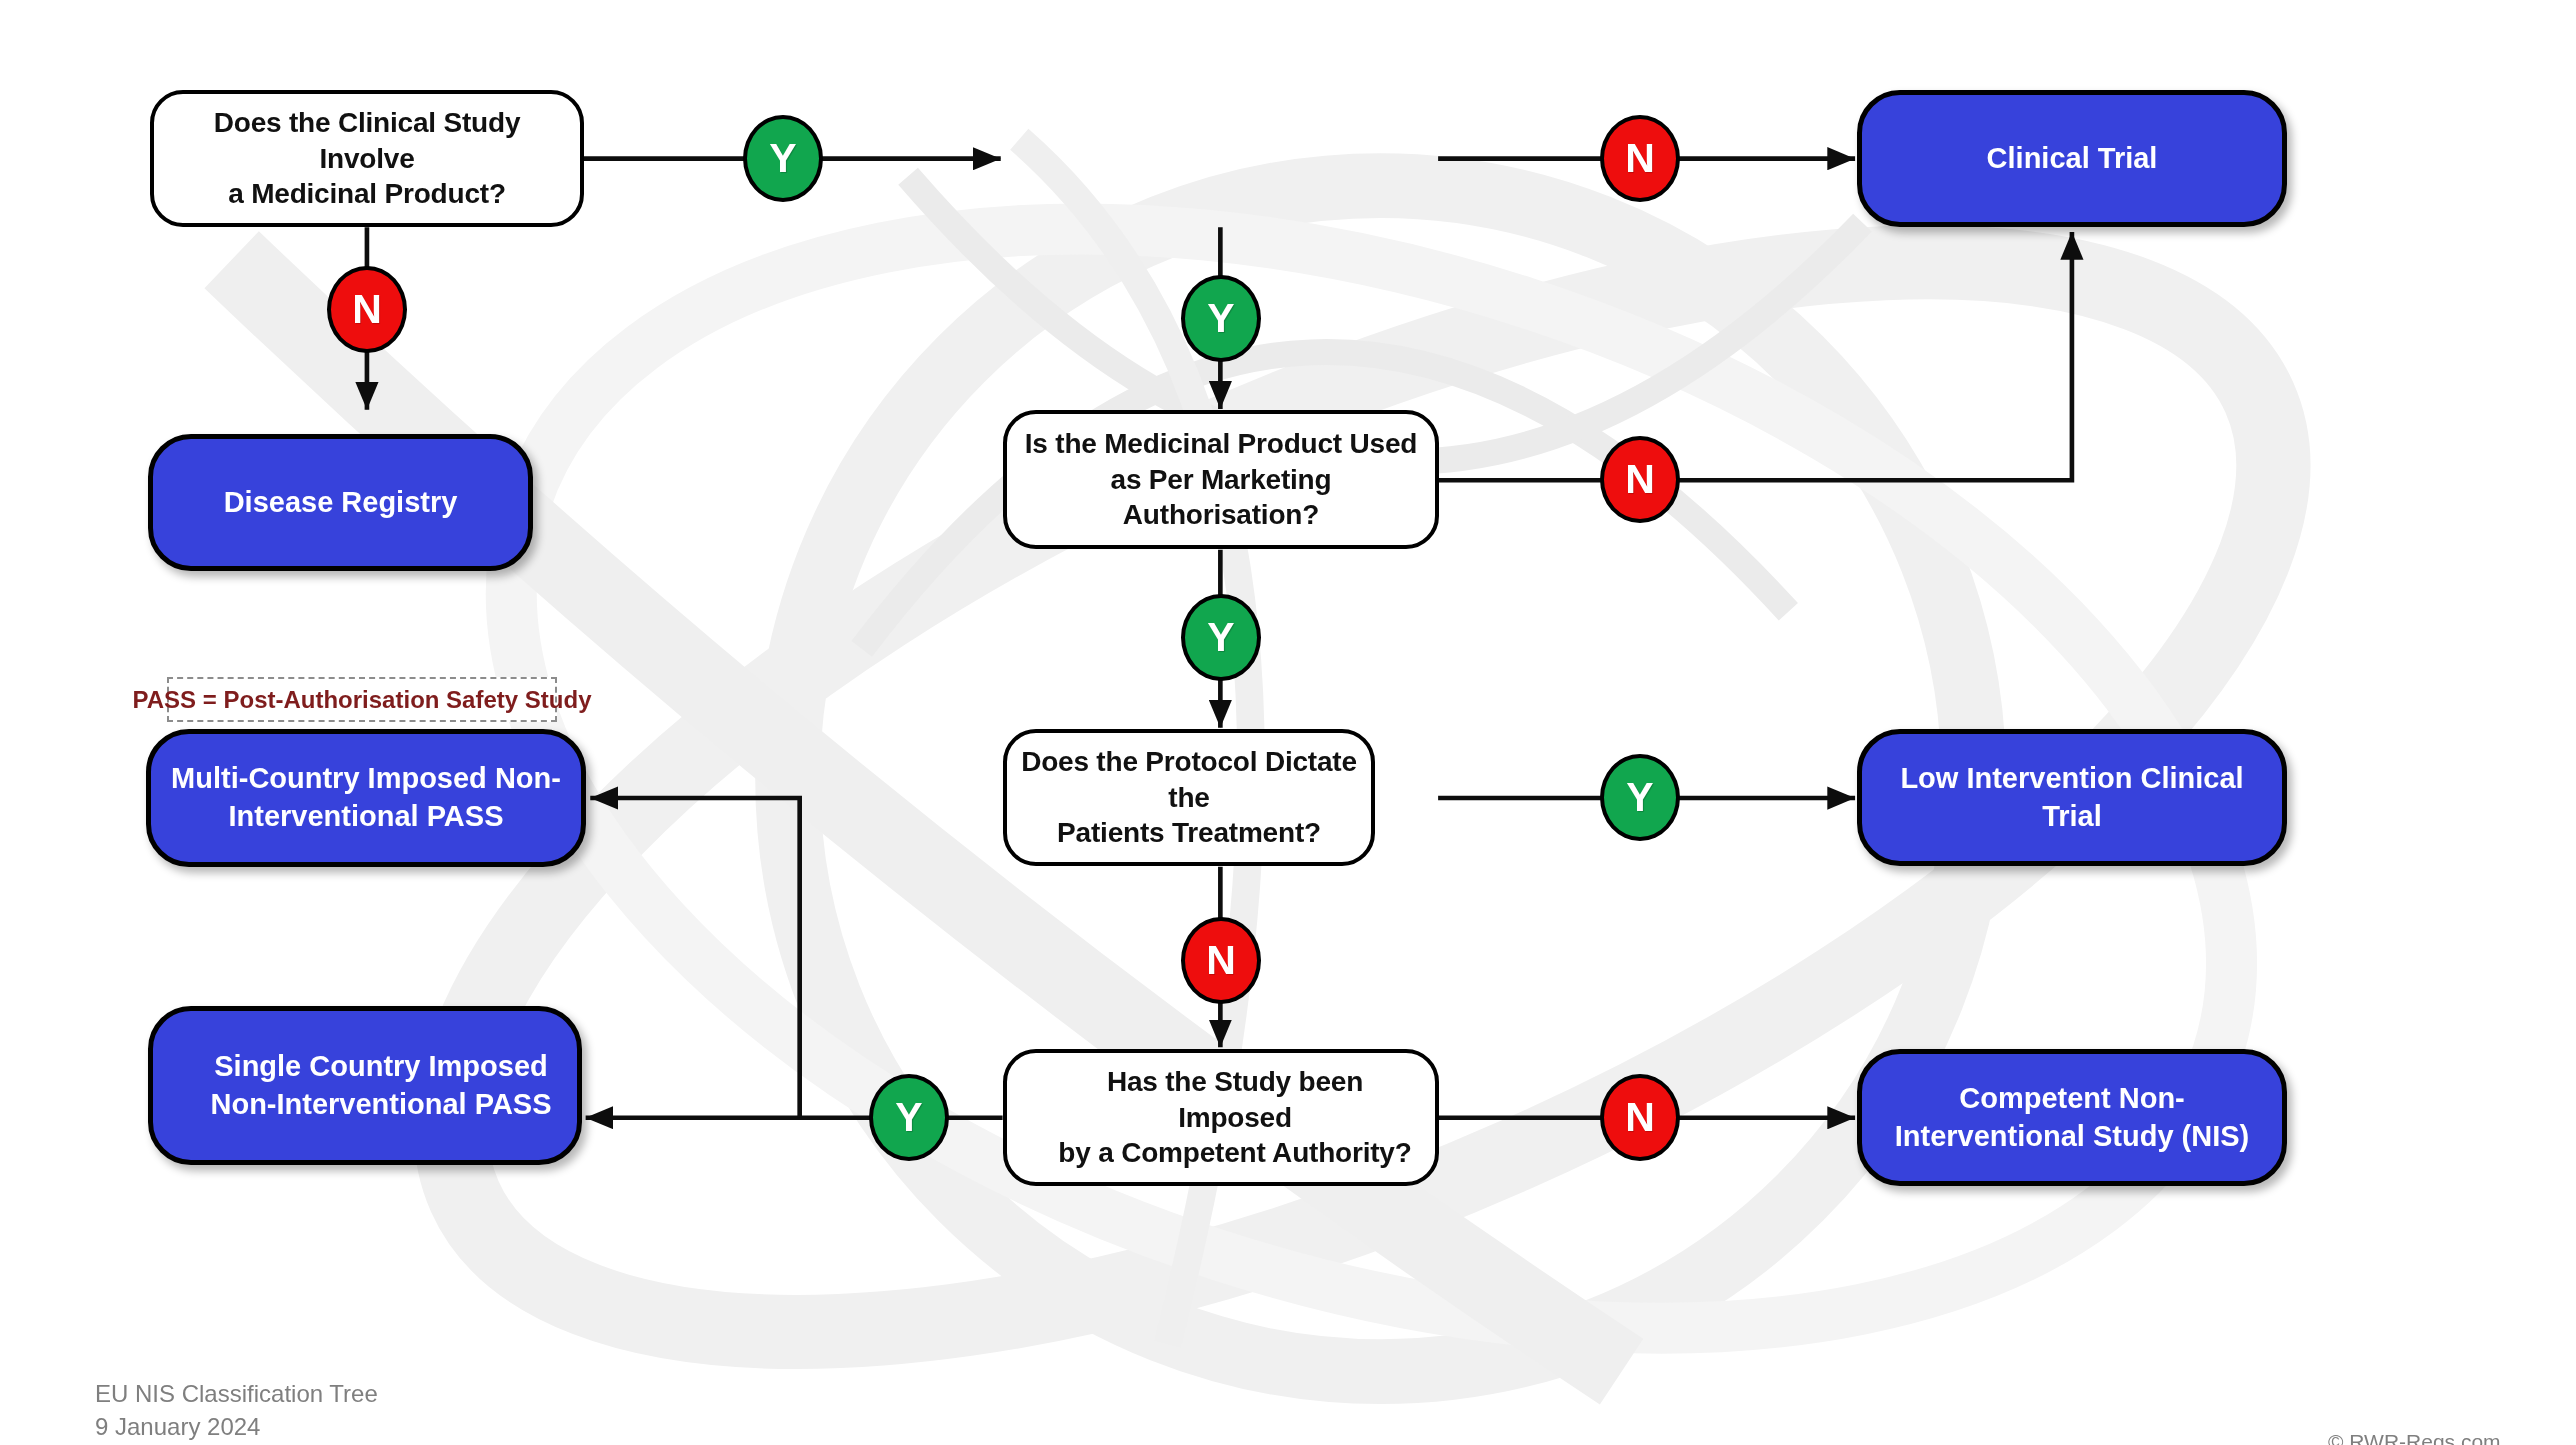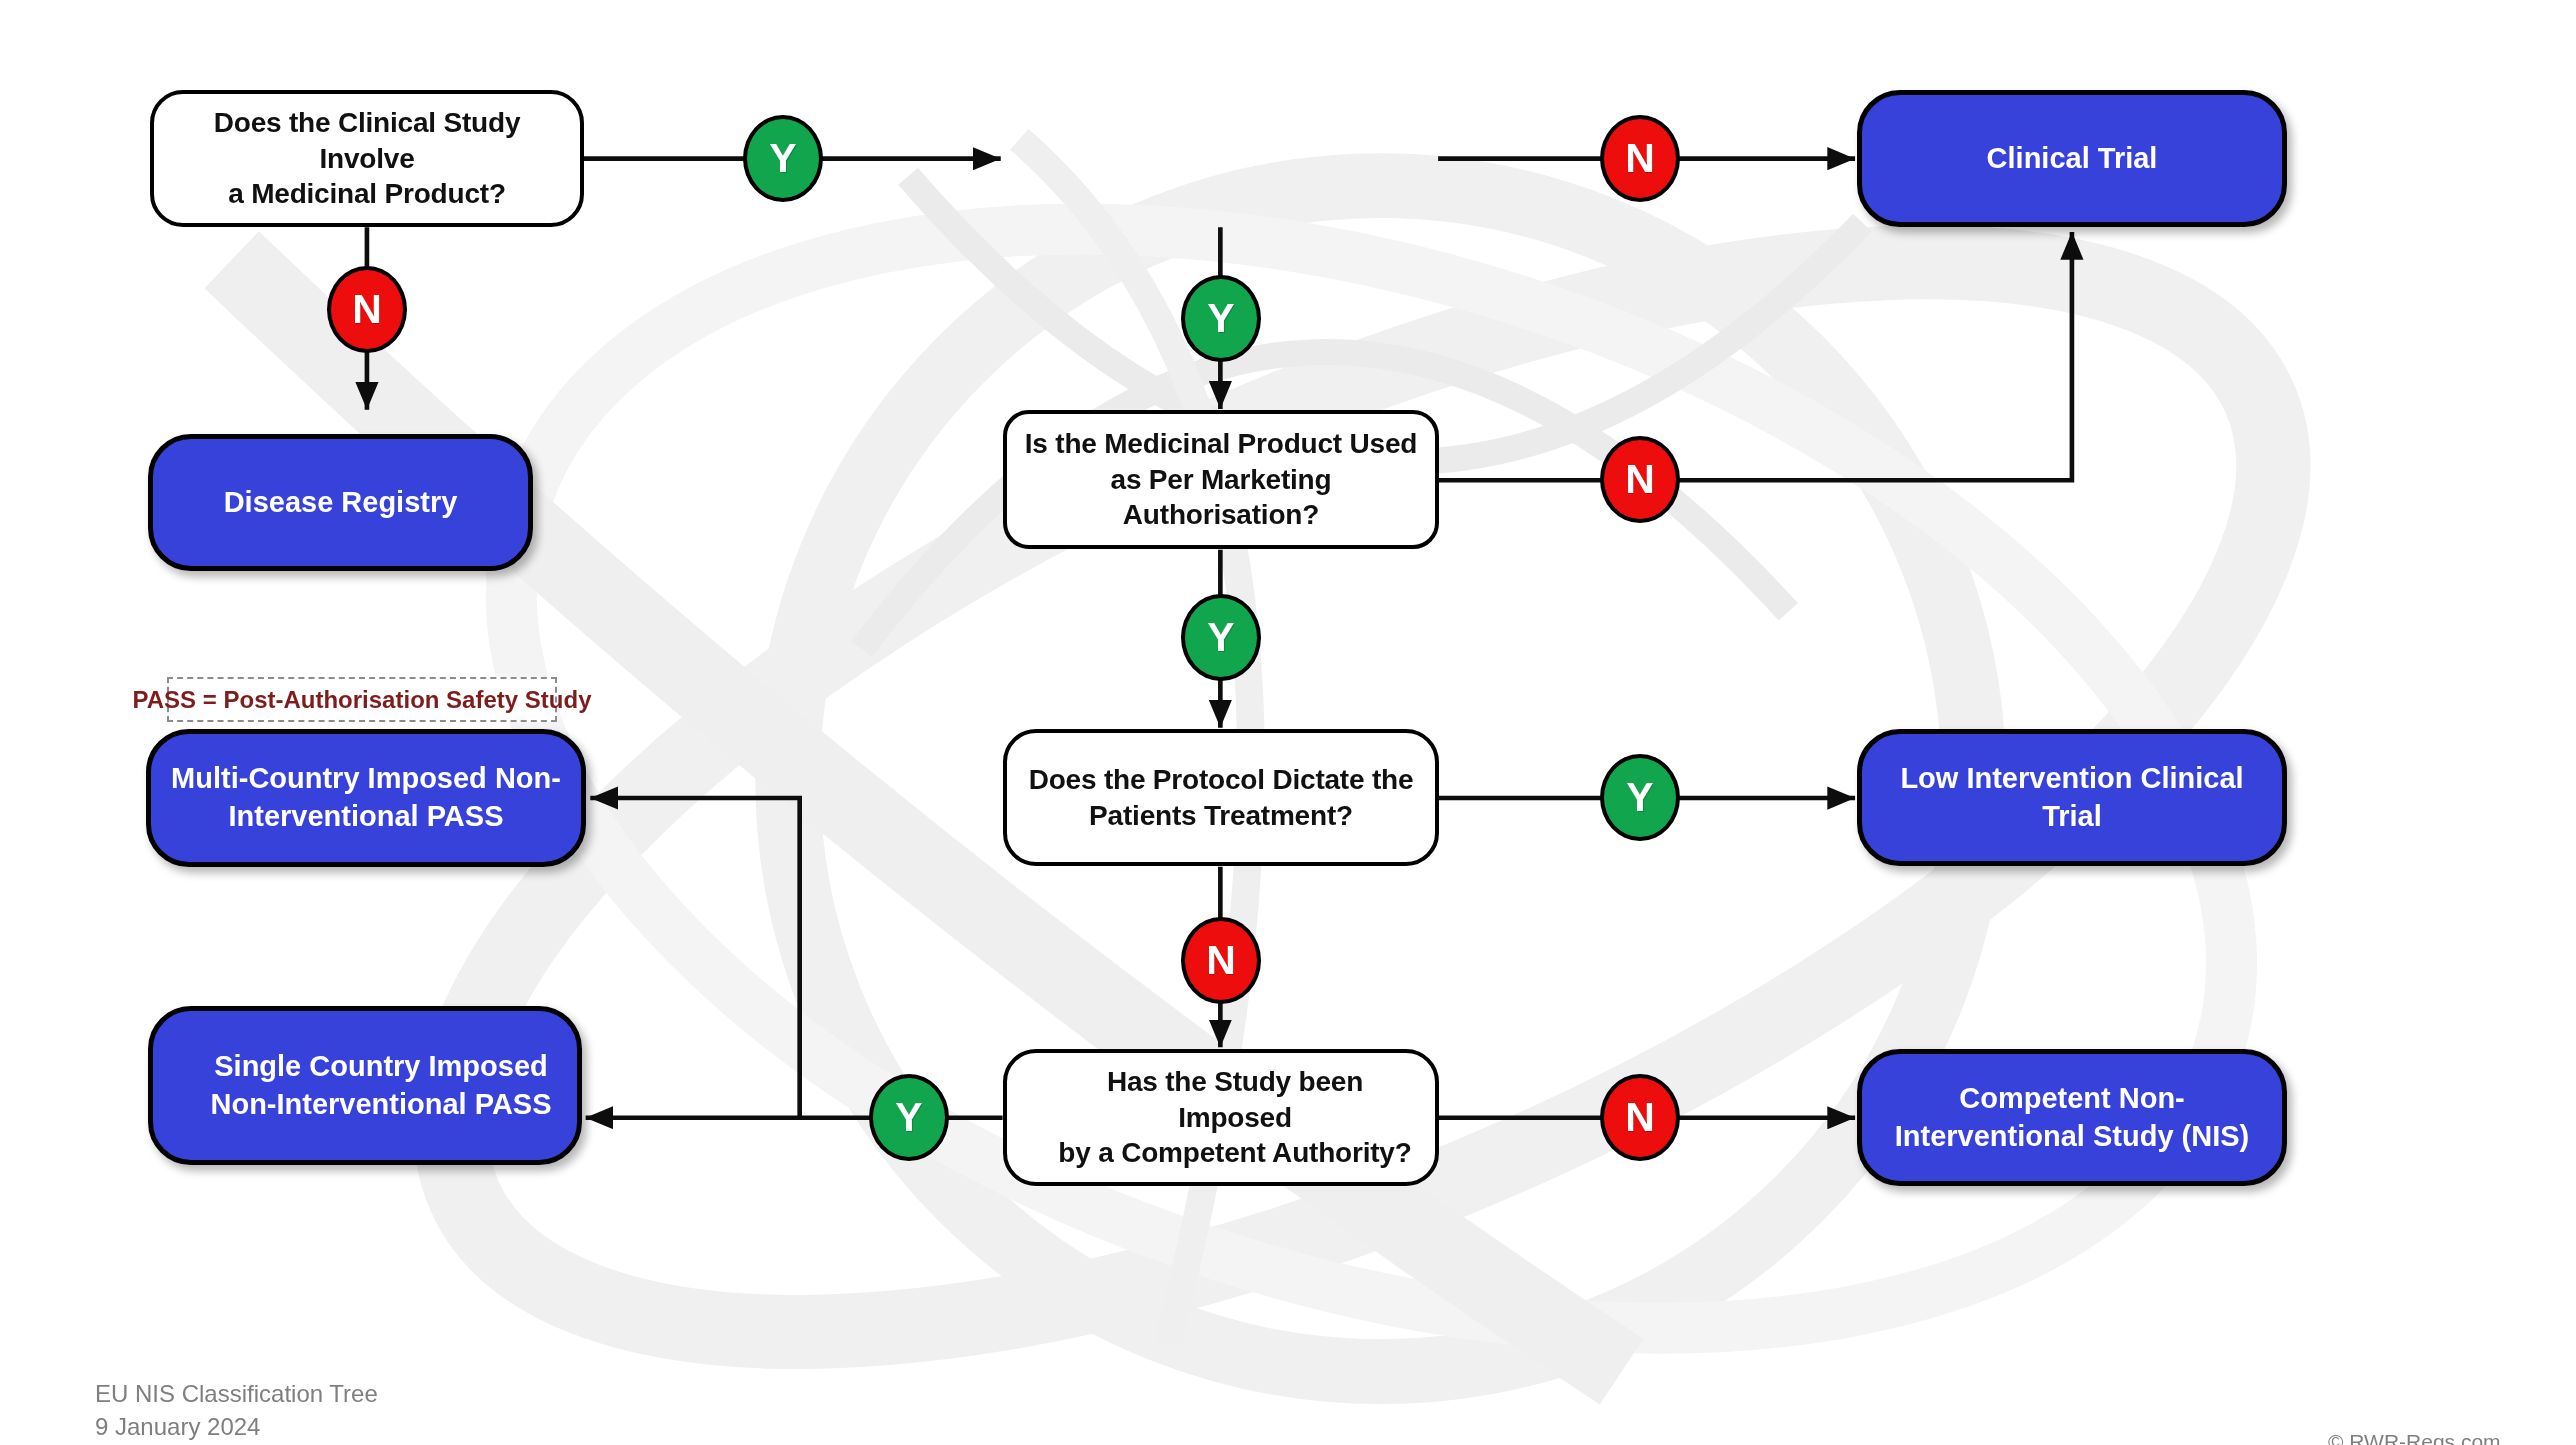--- a/index.html
+++ b/index.html
@@ -105,27 +105,27 @@
       <path d="M 863 1206 V 861 H 637" marker-end="url(#arrow)"></path>
     </g>
   </svg>
 
   <div class="node q-box" style="left:150px;top:90px;width:434px;height:137px;">
     <div class="node-label">Does the Clinical Study Involve
 a Medicinal Product?</div>
   </div>
 
 
-  <div class="node q-box" style="left:1003px;top:410px;width:436px;height:139px;border-radius:26px;">
+  <div class="node q-box" style="left:1003px;top:410px;width:436px;height:139px;">
     <div class="node-label">Is the Medicinal Product Used
 as Per Marketing
 Authorisation?</div>
   </div>
 
-  <div class="node q-box" style="left:1003px;top:729px;width:436px;height:137px;">
+  <div class="node q-box" style="left:1003px;top:729px;width:372px;height:137px;">
     <div class="node-label">Does the Protocol Dictate the
 Patients Treatment?</div>
   </div>
 
   <div class="node q-box" style="left:1003px;top:1049px;width:436px;height:137px;padding-left:28px;">
     <div class="node-label">Has the Study been Imposed
 by a Competent Authority?</div>
   </div>
 
   <div class="node out-box" style="left:1857px;top:90px;width:430px;height:137px;">

